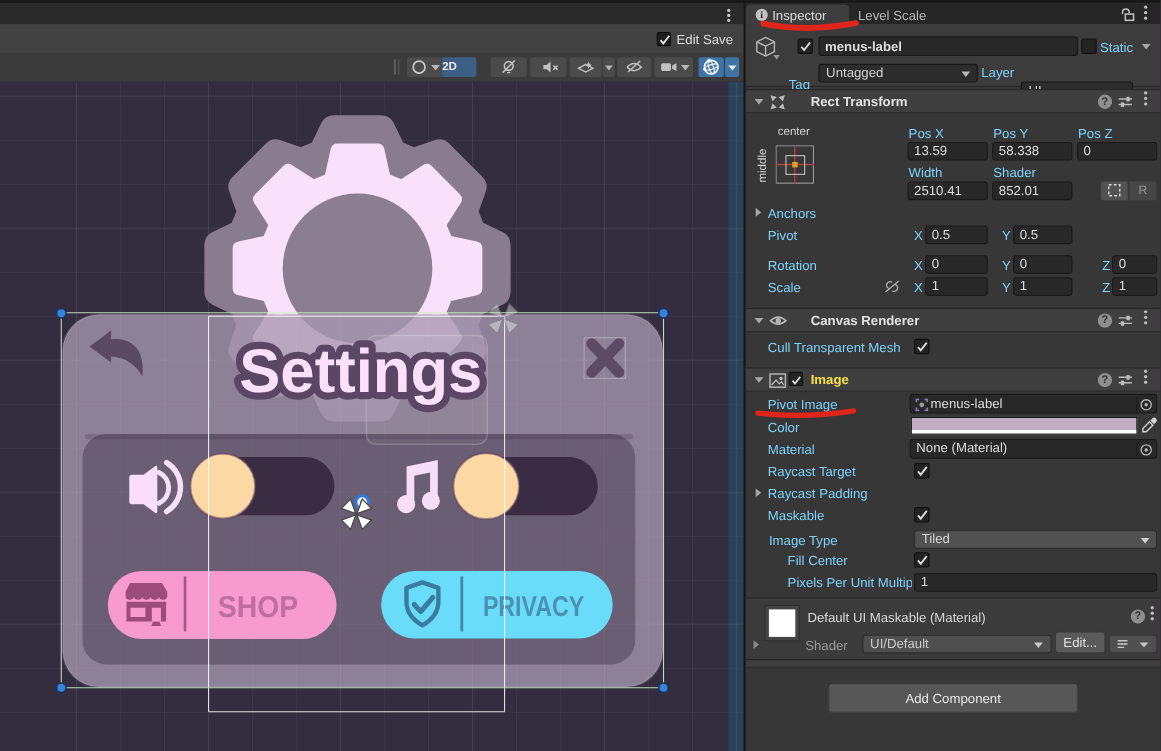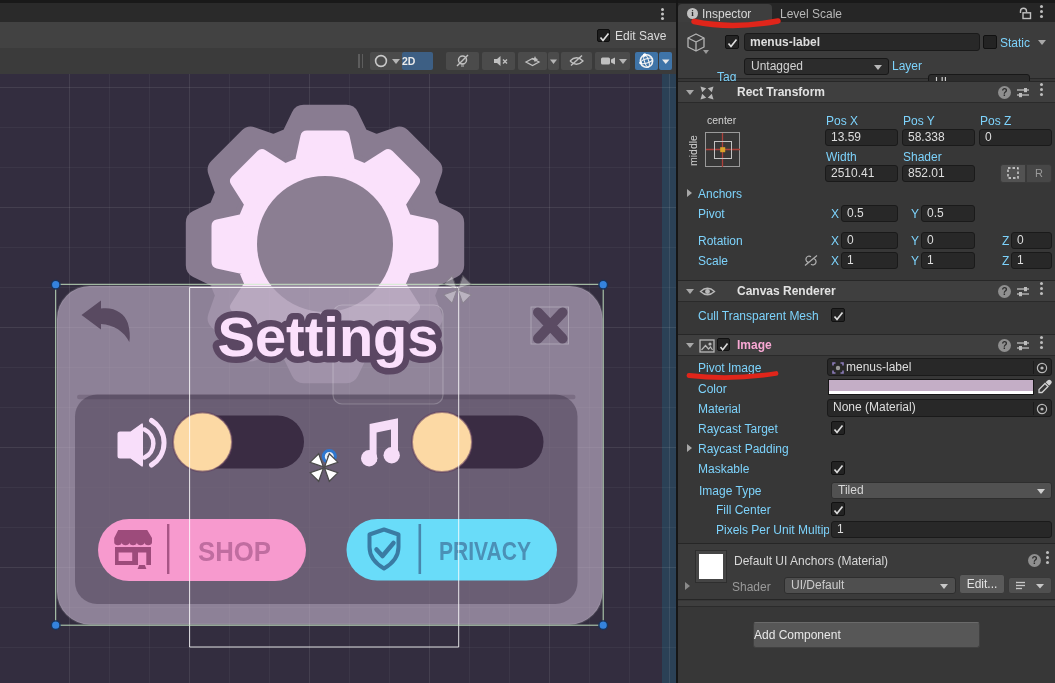--- a/index.html
+++ b/index.html
@@ -359,21 +359,21 @@
 <div class="hdr" style="top:334px;height:22px"></div>
 <div class="tri-d" style="left:686px;top:343px"></div>
 <svg class="abs" style="left:699px;top:338px" width="16" height="16">
     <rect x="1" y="2" width="14" height="12" fill="none" stroke="#b8b8b8" stroke-width="1.3"></rect>
     <circle cx="11" cy="6" r="1.6" fill="#b8b8b8"></circle>
     <path d="M2.5,12 l4,-4.5 3,3.5 2,-2 2,3" fill="none" stroke="#b8b8b8" stroke-width="1.2"></path>
   </svg>
 <div class="chk" style="left:717px;top:338px;width:13px;height:13px"><svg width="12" height="12">
       <path d="M2.5 6 L4.7 8.7 L9.5 2.5" stroke="#dcdcdc" stroke-width="1.6" fill="none"></path>
     </svg></div>
-<div class="lbl" style="left:737px;top:338px;font-weight:bold;color:#f9a8d4">Image</div>
+<div class="lbl" style="left:737px;top:338px;font-weight:bold;color:#fde047">Image</div>
 <div class="qmark" style="left:998px;top:339px">?</div>
 <svg class="abs" style="left:1016px;top:339px" width="14" height="13">
     <g stroke="#bdbdbd" stroke-width="1.3">
       <line x1="1" y1="4" x2="13" y2="4"></line>
       <line x1="1" y1="9" x2="13" y2="9"></line>
     </g>
     <rect x="8" y="2" width="3" height="4.2" fill="#bdbdbd"></rect>
     <rect x="3" y="7" width="3" height="4.2" fill="#bdbdbd"></rect>
   </svg>
 <div class="dots3" style="left:1040px;top:340.5px"></div>
@@ -421,33 +421,33 @@
 <div class="dropL" style="left:831px;top:482px;width:221px;height:17px;line-height:15px">Tiled<span class="tri-d" style="right:6px;top:6px;border-top-color:#d0d0d0"></span></div>
 <div class="lbl" style="left:716px;top:503px">Fill Center</div>
 <div class="chk" style="left:831px;top:502px"><svg width="13" height="13">
       <path d="M2.5 6.5 L5 9.5 L10.5 2.5" stroke="#dcdcdc" stroke-width="1.7" fill="none"></path>
     </svg></div>
 <div class="lbl" style="left:716px;top:523px;width:113px;overflow:hidden;text-overflow:clip">Pixels Per Unit Multip</div>
 <div class="fld" style="left:831px;top:521px;width:221px;height:17px">1</div>
 <div class="abs" style="left:678px;top:543px;width:377px;height:57px;background:#3b3b3b;border-top:1px solid #262626;border-bottom:1px solid #262626"></div>
 <div class="abs" style="left:695px;top:550px;width:32px;height:33px;background:#454545;border:1px solid #2e2e2e"></div>
 <div class="abs" style="left:699px;top:554px;width:24px;height:25px;background:#ffffff"></div>
-<div class="lbl" style="left:734px;top:554px;color:#d8d8d8">Default UI Anchors (Material)</div>
+<div class="lbl" style="left:734px;top:554px;color:#d8d8d8">Default UI Maskable (Material)</div>
 <div class="qmark" style="left:1028px;top:554px">?</div>
 <div class="dots3" style="left:1046px;top:556px"></div>
 <div class="tri-r" style="left:685px;top:582px;border-left-color:#8a8a8a"></div>
 <div class="lbl" style="left:732px;top:580px;color:#9a9a9a">Shader</div>
 <div class="dropL" style="left:784px;top:577px;width:172px;height:17px;line-height:15px;background:#4f4f4f;color:#cccccc">UI/Default<span class="tri-d" style="right:7px;top:6px;border-top-color:#c8c8c8"></span></div>
 <div class="abs" style="left:959px;top:574px;width:46px;height:20px;background:#5a5a5a;border:1px solid #393939;border-radius:3px;color:#e2e2e2;font-size:12px;text-align:center;line-height:18px">Edit...</div>
 <div class="abs" style="left:1008px;top:577px;width:44px;height:17px;background:#4f4f4f;border:1px solid #393939;border-radius:3px">
 <svg width="42" height="15">
       <g stroke="#c8c8c8" stroke-width="1.3">
         <line x1="7" y1="4.5" x2="16" y2="4.5"></line>
         <line x1="7" y1="7.5" x2="16" y2="7.5"></line>
         <line x1="7" y1="10.5" x2="13" y2="10.5"></line>
       </g>
       <path d="M27,6 h8 l-4,4.5 z" fill="#c8c8c8"></path>
     </svg></div>
 <div class="abs" style="left:678px;top:601px;width:377px;height:6px;background:#3e3e3e;border-bottom:1px solid #2b2b2b"></div>
-<div class="abs" style="left:753px;top:622px;width:227px;height:26px;background:#575757;border:1px solid #404040;border-top-color:#6a6a6a;border-radius:3px;color:#e8e8e8;font-size:12px;line-height:24px">Add Component</div>
+<div class="abs" style="left:753px;top:622px;width:227px;height:26px;background:#575757;border:1px solid #404040;border-top-color:#6a6a6a;border-radius:3px;color:#e8e8e8;font-size:12px;text-align:center;line-height:24px">Add Component</div>
 <svg class="abs" style="left:676px;top:0" width="379" height="683" style2="pointer-events:none">
 <path d="M18,21.5 Q56,29.5 102,21" fill="none" stroke="#e0251a" stroke-width="5.5" stroke-linecap="round"></path>
 <path d="M13,99.5 Q55,104.5 100,97.5" fill="none" stroke="#e0251a" stroke-width="4.8" stroke-linecap="round" transform="translate(0,276)"></path>
 </svg>
 </body></html>

